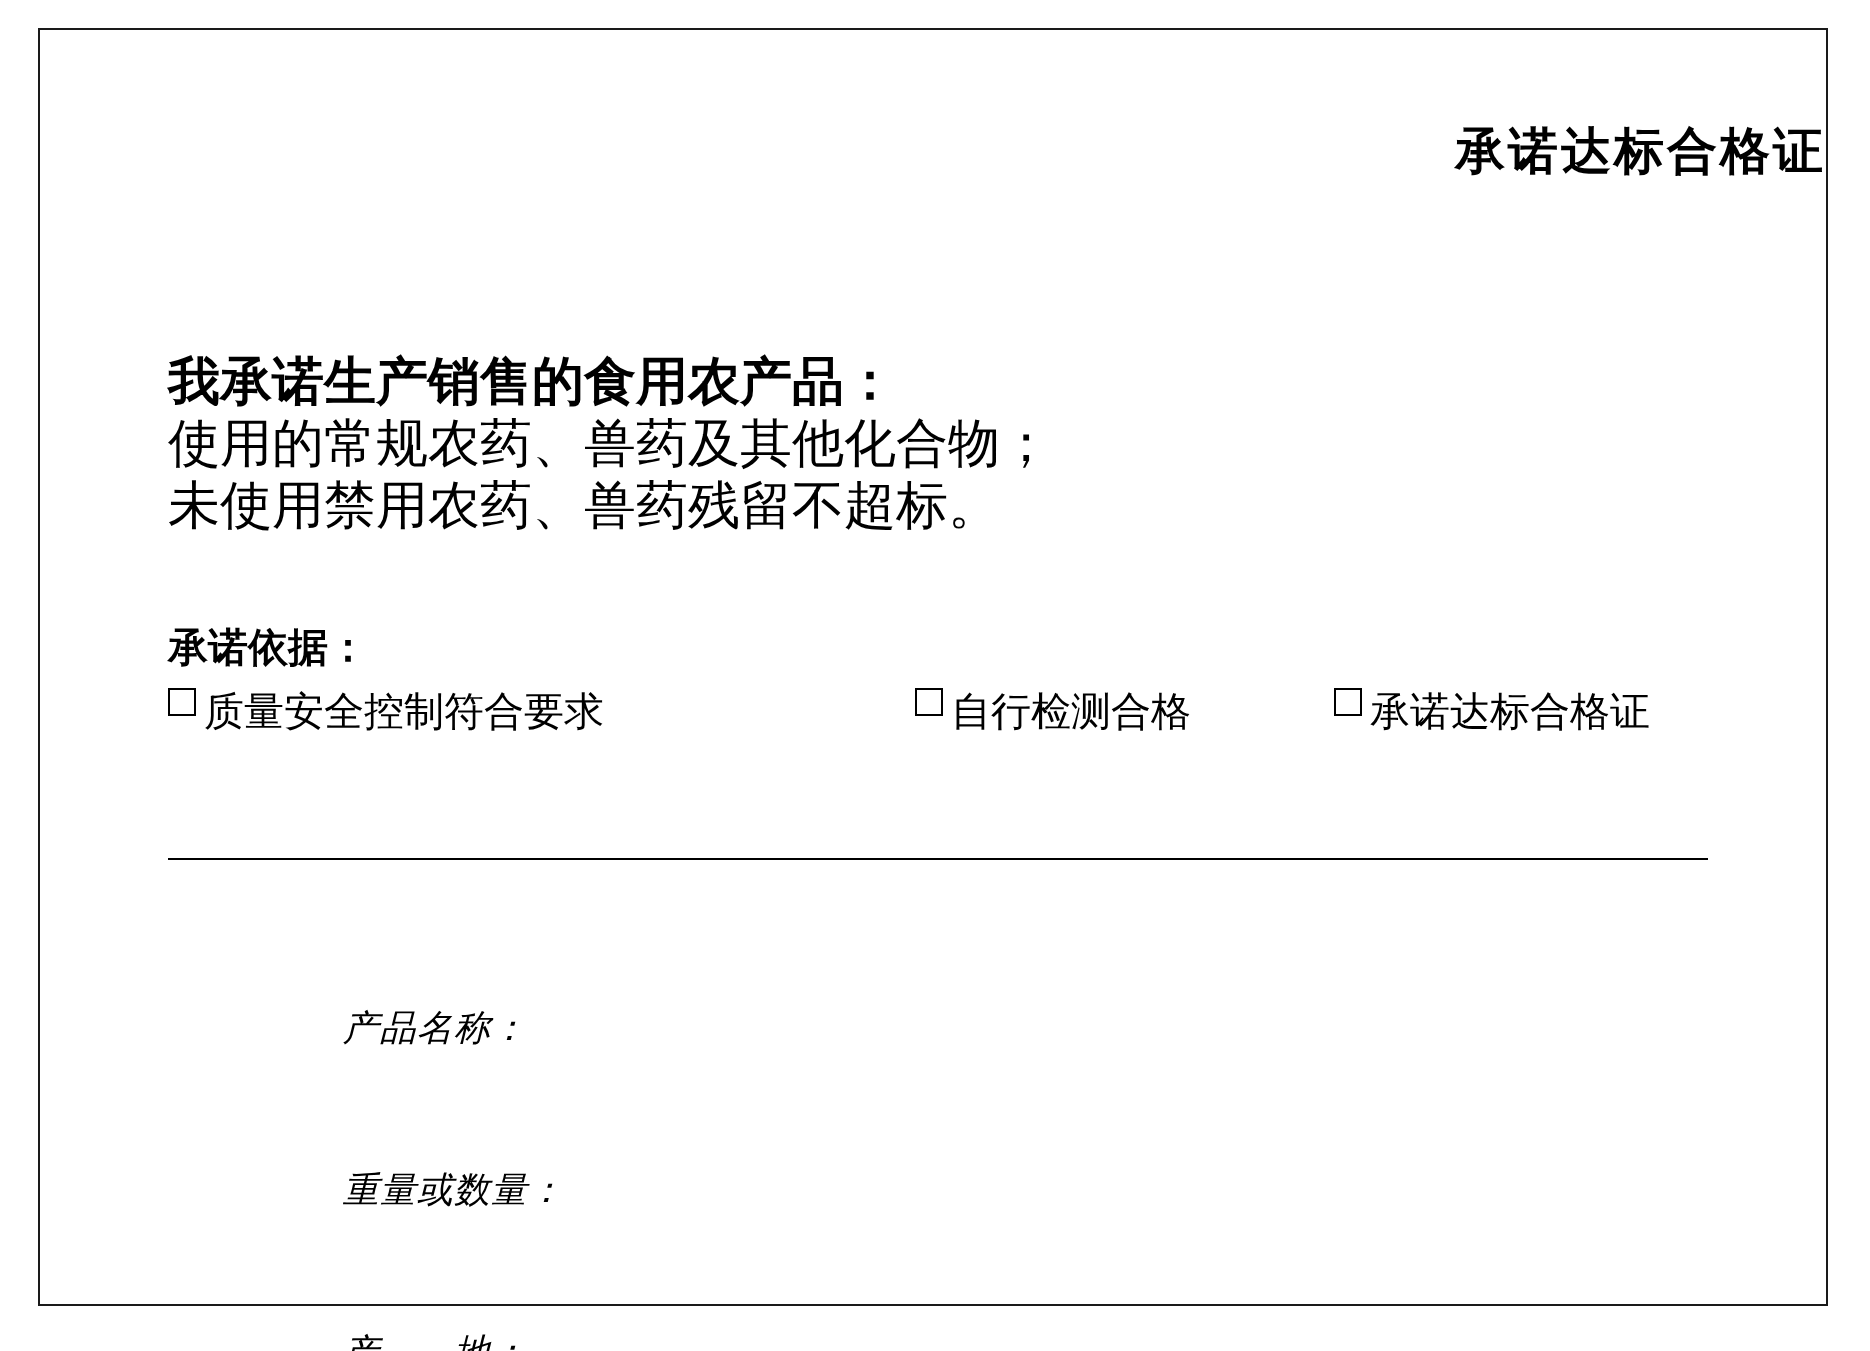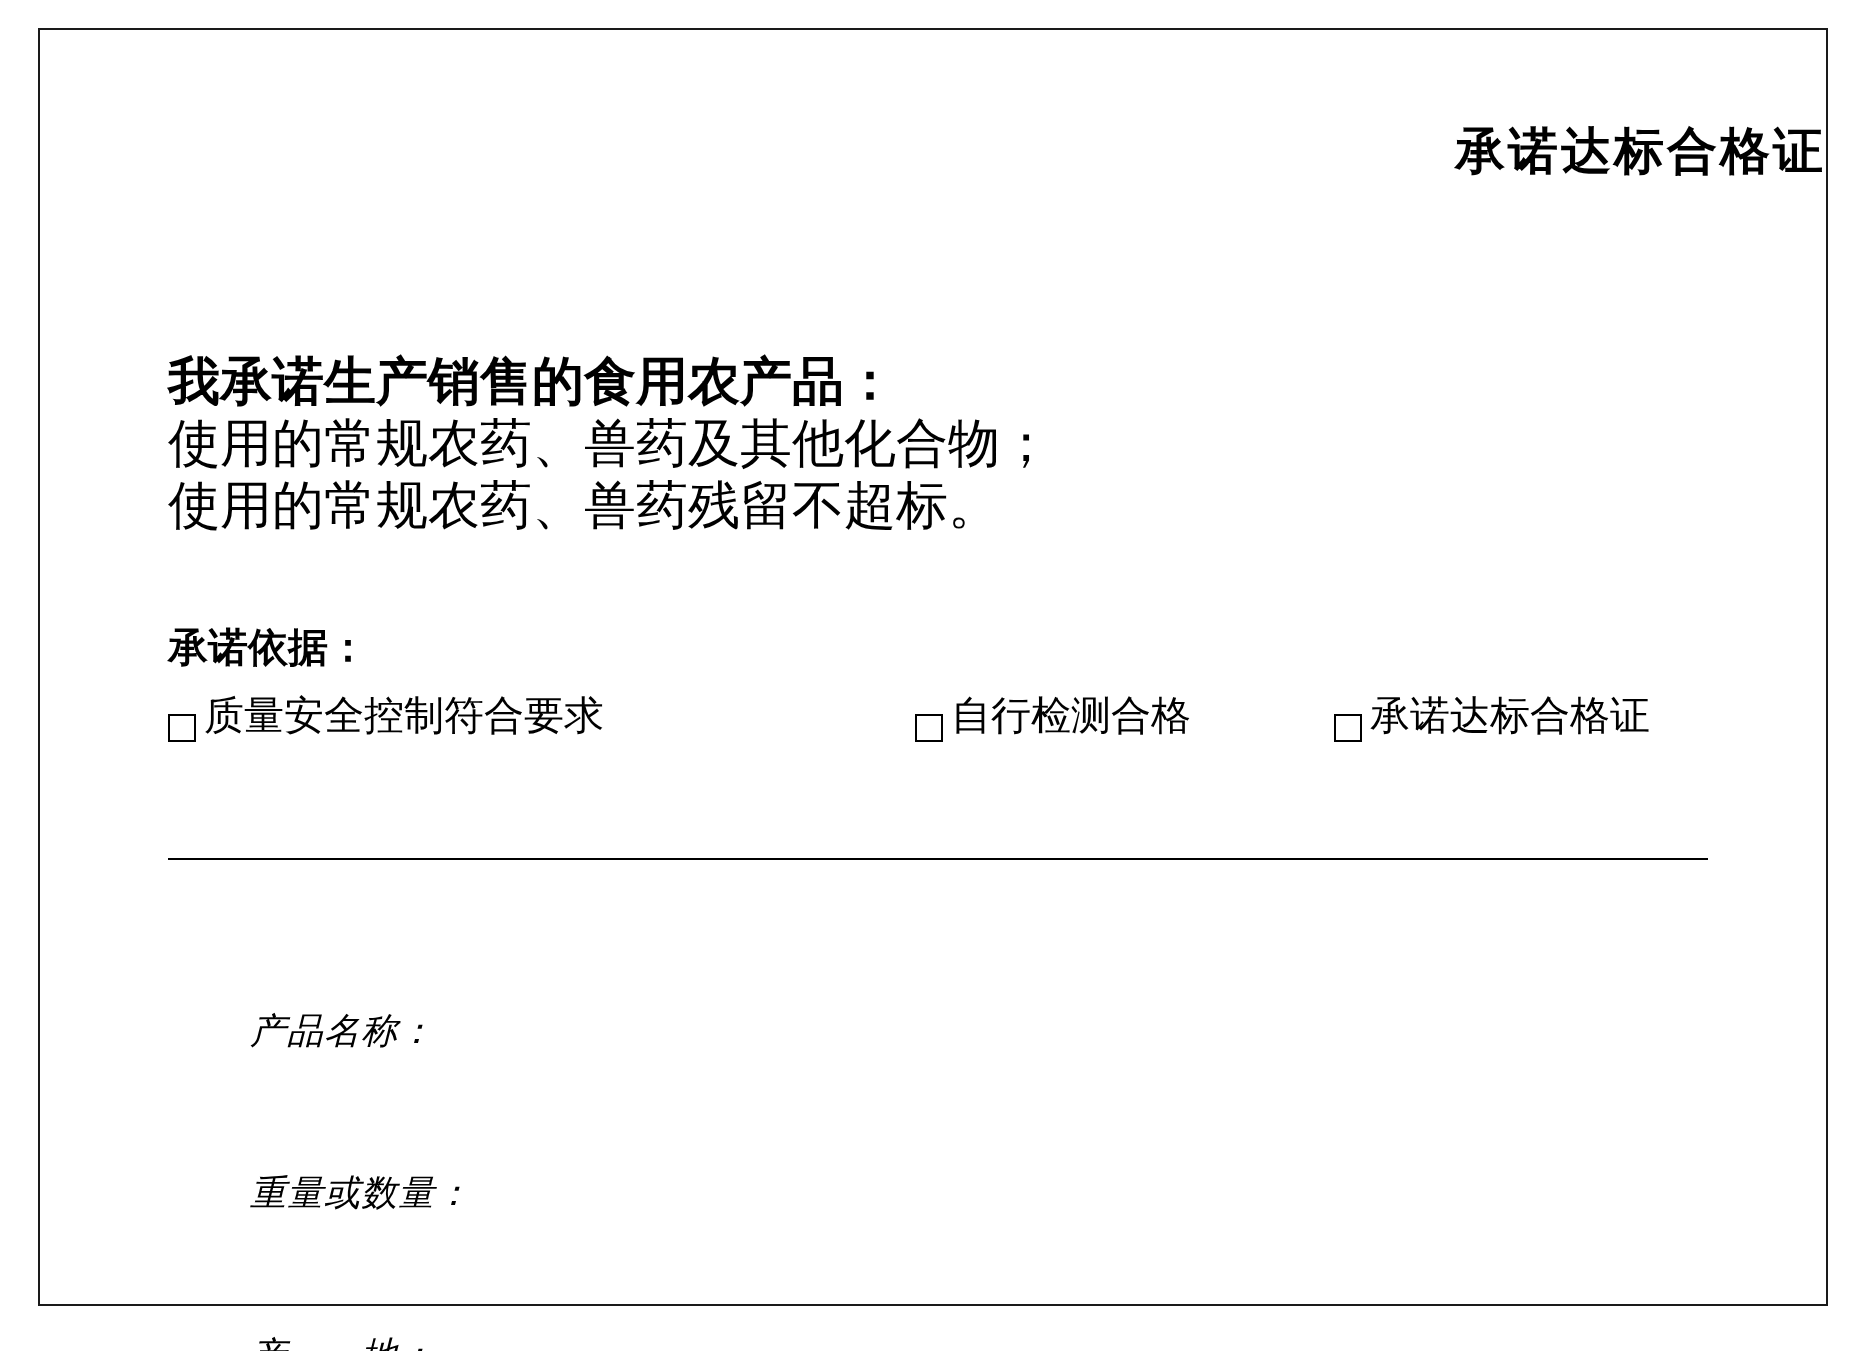--- a/index.html
+++ b/index.html
@@ -78,23 +78,23 @@
     top: 658px;
     width: 1560px;
     height: 54px;
   }
 
   .check-item {
     position: absolute;
     font-size: 40px;
     line-height: 54px;
     white-space: nowrap;
-    font-family: Liberation Sans, sans-serif;
+    font-family: Liberation Mono, monospace;
     display: flex;
-    align-items: flex-end;
+    align-items: flex-start;
   }
 
   .check-item.i0 { left: 0px; }
   .check-item.i1 { left: 723px; padding-left: 24px; }
   .check-item.i2 { left: 1166px; }
 
   .checkbox {
     display: inline-block;
     width: 28px;
     height: 28px;
@@ -117,37 +117,37 @@
     position: absolute;
     left: 122px;
     top: 920px;
     width: 1000px;
   }
 
   .field-line {
     font-size: 36px;
     line-height: 54px;
     white-space: pre;
-    font-family: Liberation Sans, sans-serif;
+    font-family: Liberation Mono, monospace;
     font-style: italic;
     letter-spacing: 1px;
   }
 </style>
 </head>
 <body>
 
 <div class="certificate">
   <div class="inner">
 
     <div class="doc-title">承诺达标合格证</div>
 
     <div class="body-block">
       <div class="line bold">我承诺生产销售的食用农产品：</div>
       <div class="line">使用的常规农药、兽药及其他化合物；</div>
-      <div class="line">使用的常规农药、兽药残留不超标。</div>
+      <div class="line">未使用禁用农药、兽药残留不超标。</div>
     </div>
 
     <div class="promise-basis-label">承诺依据：</div>
 
     <div class="checkbox-row">
       <label class="check-item i0">
         <span class="checkbox"></span>
         <span>质量安全控制符合要求</span>
       </label>
       <label class="check-item i1">

